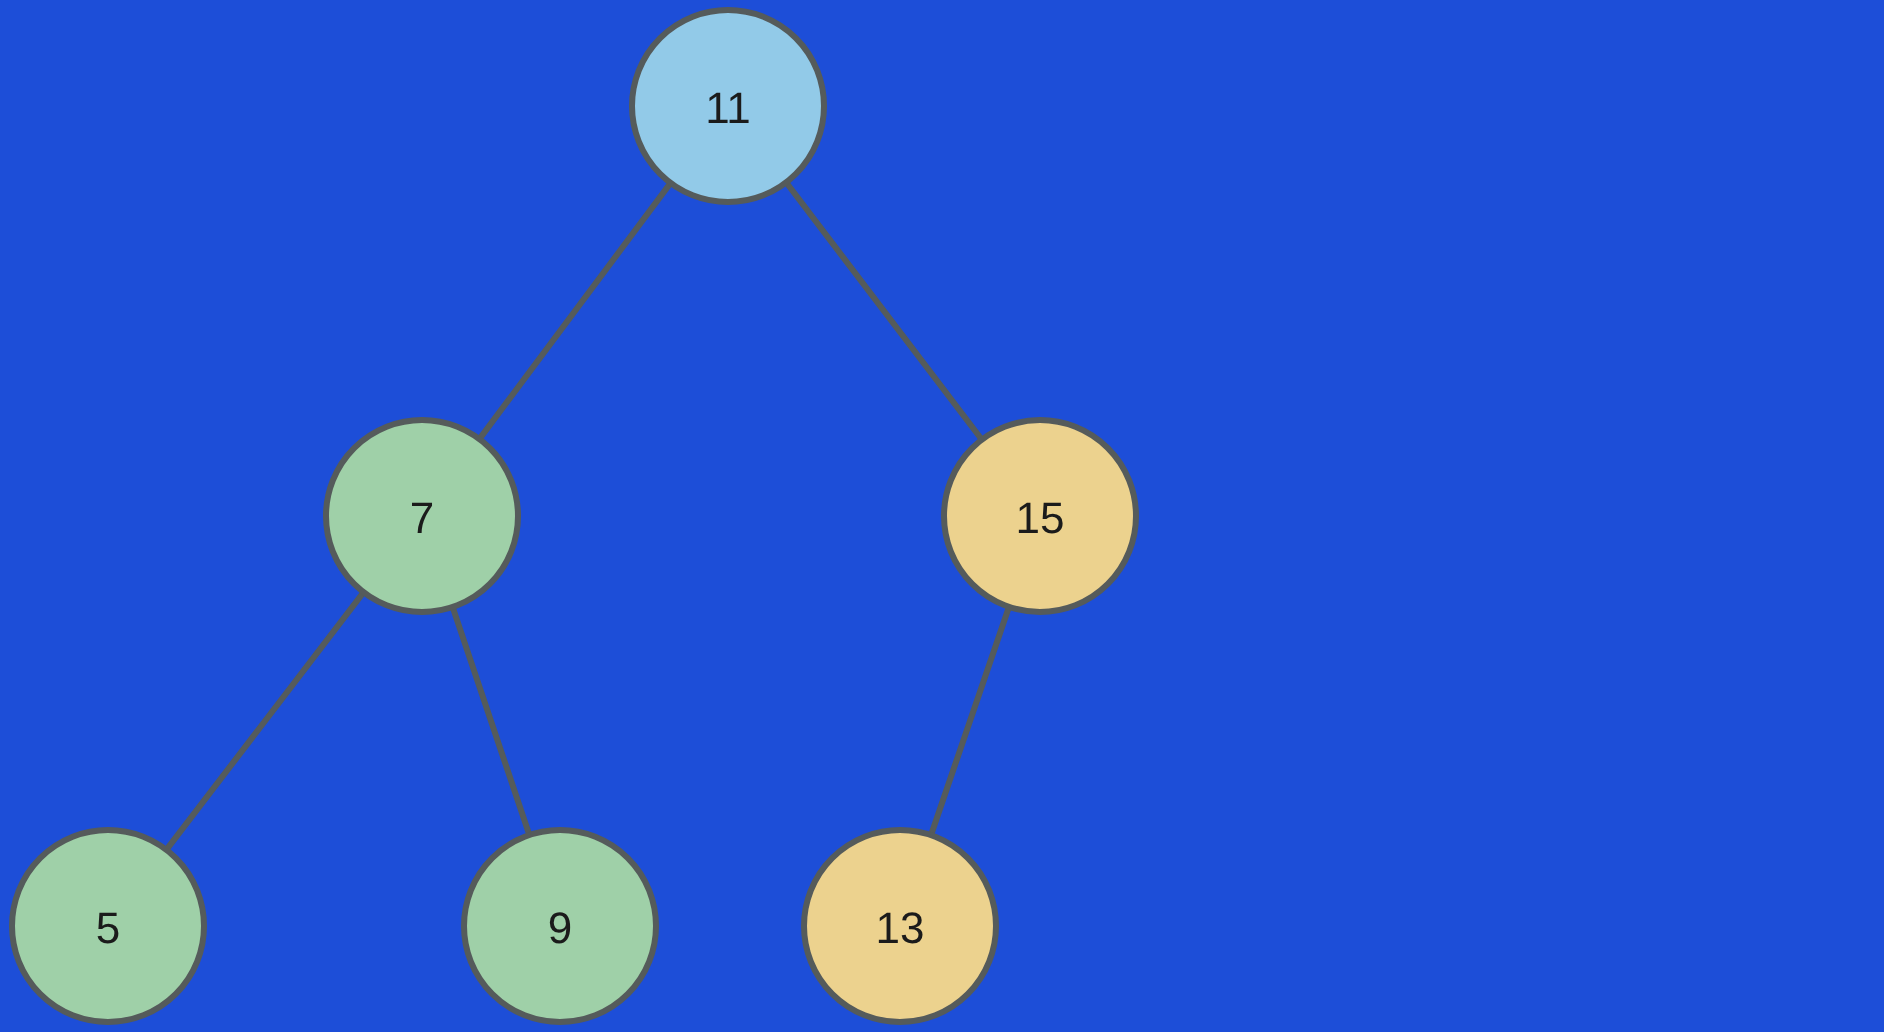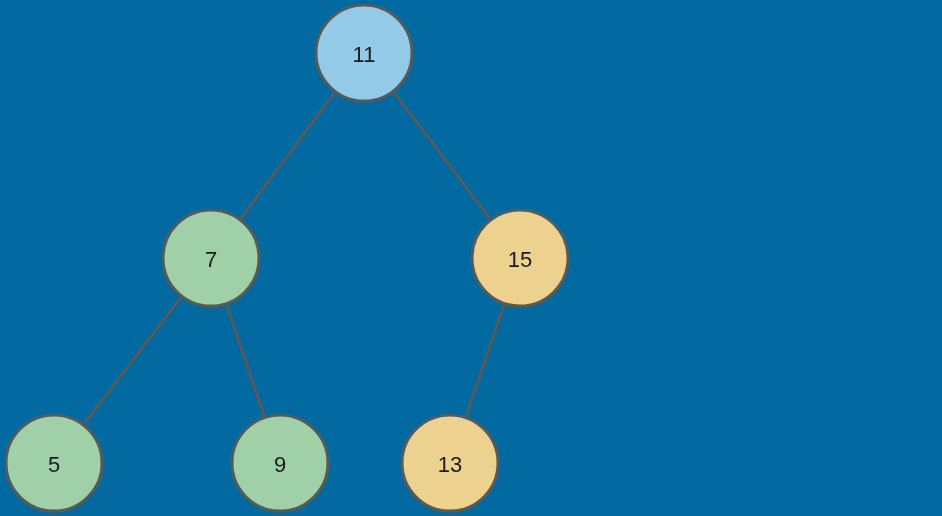--- a/index.html
+++ b/index.html
@@ -8,21 +8,21 @@
     padding: 0;
     background: #ffffff;
   }
   body {
     font-family: "Liberation Sans", "DejaVu Sans", sans-serif;
   }
   #canvas-wrap {
     position: relative;
     width: 942px;
     height: 516px;
-    background: #0369a1;
+    background: #1d4ed8;
     overflow: hidden;
   }
   #tree-svg {
     position: absolute;
     top: 0;
     left: 0;
     width: 942px;
     height: 516px;
     display: block;
   }

